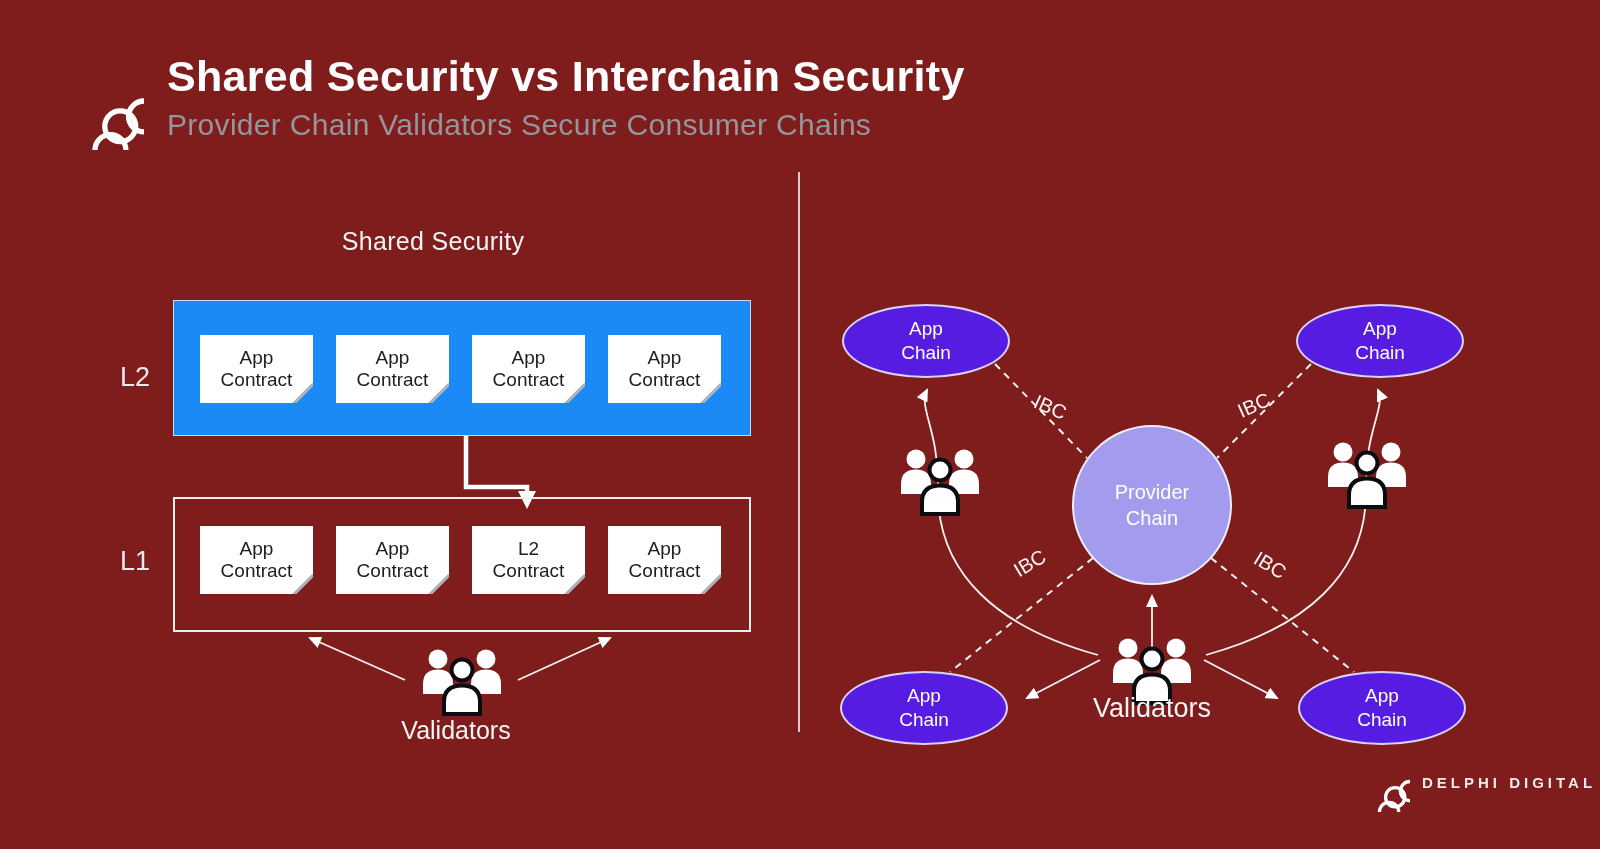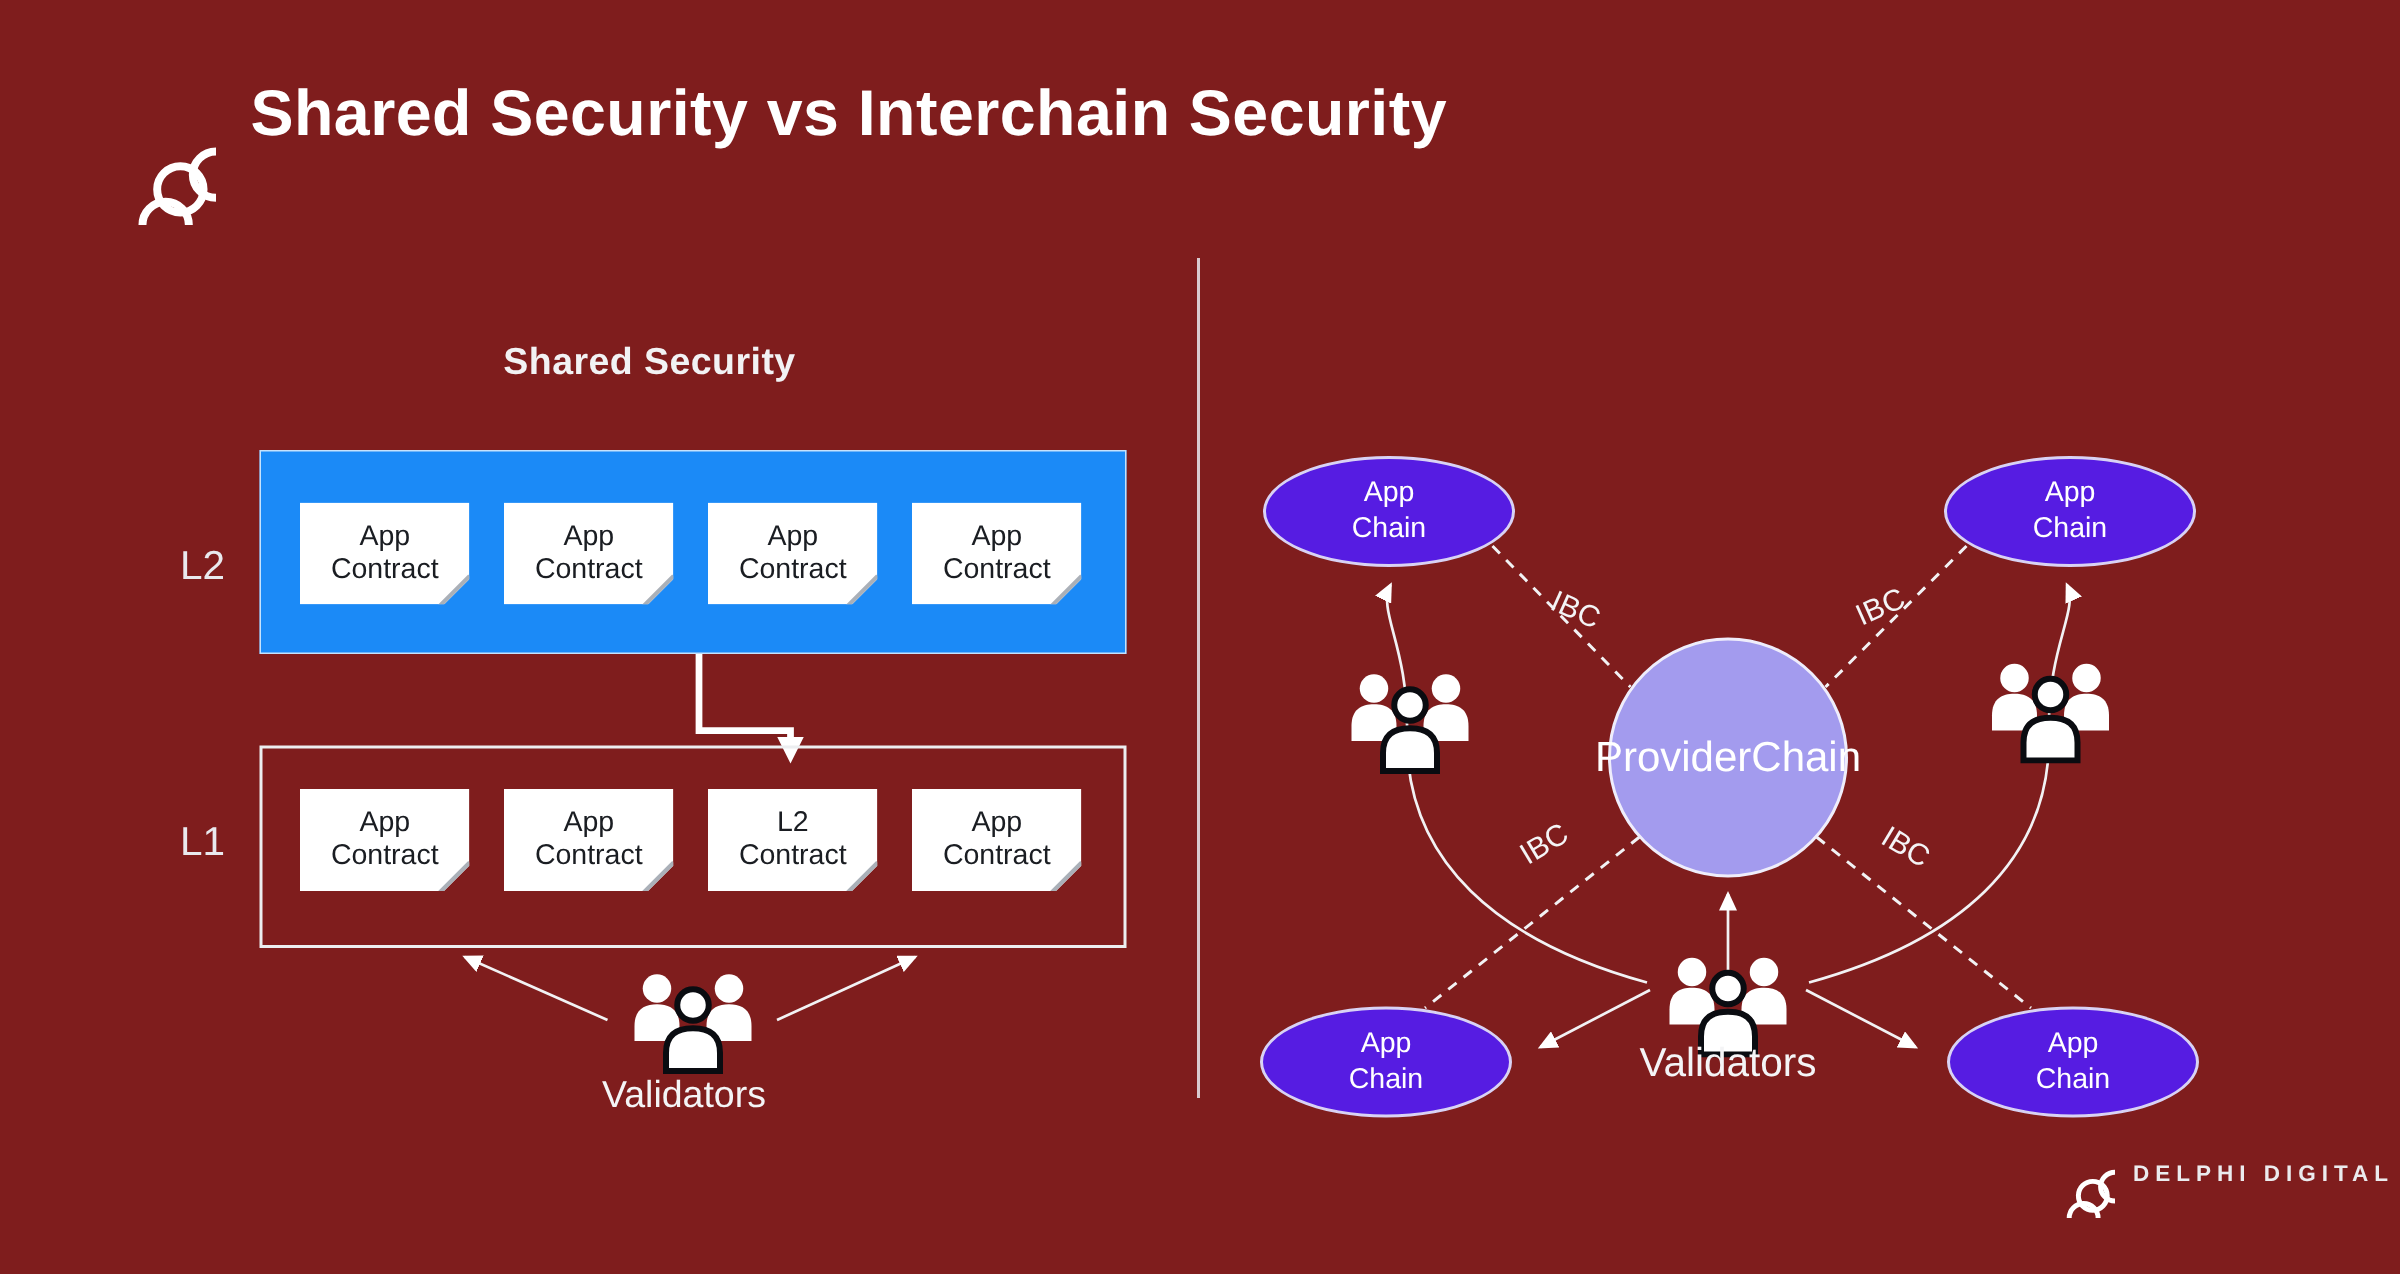--- a/index.html
+++ b/index.html
@@ -6,21 +6,21 @@
   .canvas{position:relative;width:1600px;height:849px;background:#7f1d1d;overflow:hidden;
           font-family:"Liberation Sans",sans-serif;-webkit-font-smoothing:antialiased;}
   .abs{position:absolute;}
 
   
   .title{left:167px;top:52px;font-size:43px;font-weight:700;color:#ffffff;letter-spacing:.3px;}
   .subtitle{left:167px;top:108px;font-size:30px;font-weight:400;color:#95959b;letter-spacing:.3px;}
   .logo-main{left:38px;top:44px;width:106px;height:106px;}
 
   
-  .section-heading{width:420px;text-align:center;font-size:25px;font-weight:700;color:#f2f2f4;letter-spacing:.3px;}
+  .section-heading{width:420px;text-align:center;font-size:25px;font-weight:400;color:#f2f2f4;letter-spacing:.3px;}
   .heading-left{left:223px;top:227px;}
   .heading-right{left:919px;top:227px;}
 
   .divider{left:798px;top:172px;width:2px;height:560px;background:#e9e9ee;opacity:.85;}
 
   
   .layer-label{width:70px;text-align:center;font-size:27px;color:#e9e9ee;}
   .l2-box{left:173px;top:300px;width:578px;height:136px;background:#1b8af7;border:1px solid rgba(255,255,255,.75);box-sizing:border-box;}
   .l1-box{left:173px;top:497px;width:578px;height:135px;border:2px solid #eceef0;box-sizing:border-box;}
   .card{width:113px;height:68px;background:#ffffff;color:#1a1d22;display:flex;flex-direction:column;
@@ -29,22 +29,22 @@
   .card::after{content:'';position:absolute;right:-7px;bottom:1px;width:32px;height:9px;
         background:#aab0b8;transform:rotate(-45deg);}
   .caption{font-size:25px;color:#f4f4f6;text-align:center;}
   .source{left:42px;top:766px;font-size:18px;font-style:italic;color:#b4b4b9;letter-spacing:.2px;}
 
   
   .ellipse{width:168px;height:74px;border-radius:50%;background:#561ce2;border:2px solid #d9d2f4;
            box-sizing:border-box;display:flex;flex-direction:column;align-items:center;justify-content:center;
            color:#ffffff;font-size:19px;font-weight:500;line-height:1.25;}
   .provider{left:1072px;top:425px;width:160px;height:160px;border-radius:50%;background:#a39bee;
-            border:2px solid #efedfb;box-sizing:border-box;display:flex;flex-direction:row;align-items:center;
-            justify-content:center;color:#ffffff;font-size:28px;font-weight:500;line-height:1.3;}
+            border:2px solid #efedfb;box-sizing:border-box;display:flex;flex-direction:column;align-items:center;
+            justify-content:center;color:#ffffff;font-size:20px;font-weight:500;line-height:1.3;}
   .ibc{width:60px;text-align:center;font-size:20px;font-weight:500;color:#f4f4f6;}
   .caption-big{left:1002px;top:691px;width:300px;text-align:center;font-size:27px;color:#f4f4f6;line-height:1.28;}
 
   
   .brand-logo{left:1344px;top:746px;width:66px;height:66px;}
   .brand-name{left:1422px;top:774px;font-size:15px;font-weight:600;color:#ebebee;letter-spacing:4px;}
 
   .vicon{width:100px;height:72px;}
   svg{display:block;}
 </style>
@@ -108,20 +108,21 @@
     <path d="M 1100 660 L 1027 698" fill="none" stroke="#f2f2f4" stroke-width="1.8" marker-end="url(#arw)"></path>
     <path d="M 1204 660 L 1277 698" fill="none" stroke="#f2f2f4" stroke-width="1.8" marker-end="url(#arw)"></path>
     <path d="M 1098 655 C 1000 628 936 575 938 488 C 939 430 918 408 927 390" fill="none" stroke="#f2f2f4" stroke-width="1.8" marker-end="url(#arw)"></path>
     <path d="M 1206 655 C 1304 628 1368 575 1366 488 C 1365 430 1386 408 1378 390" fill="none" stroke="#f2f2f4" stroke-width="1.8" marker-end="url(#arw)"></path>
   </svg>
 
   <svg class="abs logo-main" viewBox="-60 -60 120 120">
     <use href="#knot"></use>
   </svg>
   <div class="abs title">Shared Security vs Interchain Security</div>
+  <div class="abs subtitle">Provider Chain Validators Secure Consumer Chains</div>
 
   <div class="abs divider"></div>
 
   <div class="abs section-heading heading-left">Shared Security</div>
 
   <div class="abs layer-label" style="left:100px;top:362px">L2</div>
   <div class="abs l2-box"></div>
 
   <div class="abs card" style="left:200px;top:335px">
     <span>App</span>

